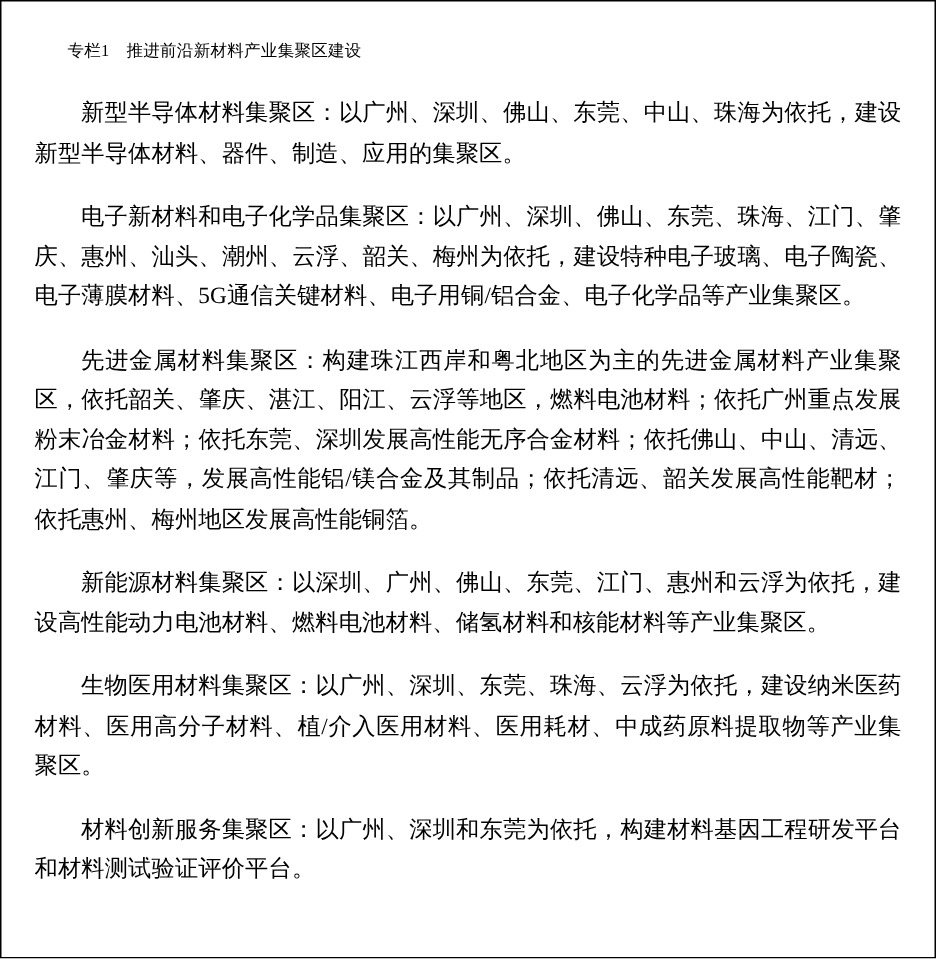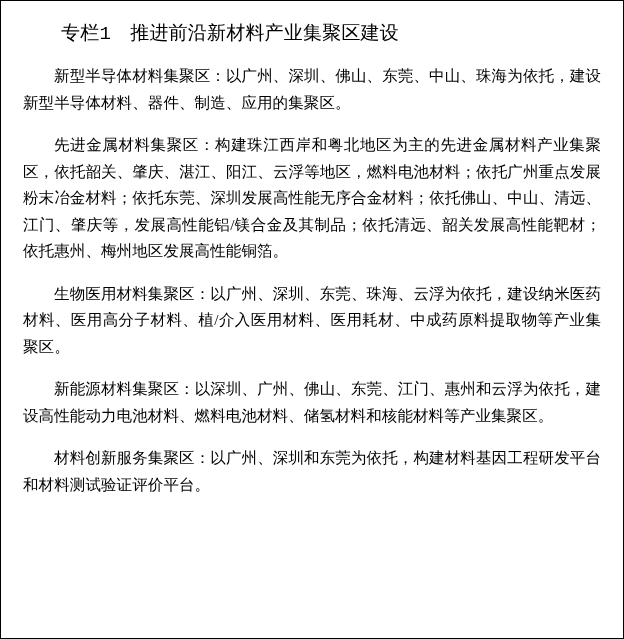--- a/index.html
+++ b/index.html
@@ -15,27 +15,26 @@
   .doc-box {
     box-sizing: border-box;
     width: 624px;
     height: 639px;
     border: 1px solid #000000;
     background: #ffffff;
     padding: 14px 22px 10px 22px;
     overflow: hidden;
   }
   .doc-title {
-    font-size: 19px;
+    font-size: 11px;
     line-height: 26px;
     color: #000000;
     margin: 6px 0 10px 0;
     text-indent: 2em;
     letter-spacing: 0.2px;
-    font-family: Liberation Mono, monospace;
   }
   .doc-para {
     font-size: 15.5px;
     line-height: 26.5px;
     color: #000000;
     margin: 16px 0 11px 0;
     text-indent: 2em;
     text-align: justify;
     text-justify: inter-ideograph;
     letter-spacing: 0.1px;
@@ -43,17 +42,18 @@
   .doc-para:last-child {
     margin-bottom: 0;
   }
 </style>
 </head>
 <body>
 
 <div class="doc-box">
   <div class="doc-title">专栏1　推进前沿新材料产业集聚区建设</div>
   <p class="doc-para">新型半导体材料集聚区：以广州、深圳、佛山、东莞、中山、珠海为依托，建设新型半导体材料、器件、制造、应用的集聚区。</p>
+  <p class="doc-para">电子新材料和电子化学品集聚区：以广州、深圳、佛山、东莞、珠海、江门、肇庆、惠州、汕头、潮州、云浮、韶关、梅州为依托，建设特种电子玻璃、电子陶瓷、电子薄膜材料、5G通信关键材料、电子用铜/铝合金、电子化学品等产业集聚区。</p>
   <p class="doc-para">先进金属材料集聚区：构建珠江西岸和粤北地区为主的先进金属材料产业集聚区，依托韶关、肇庆、湛江、阳江、云浮等地区，燃料电池材料；依托广州重点发展粉末冶金材料；依托东莞、深圳发展高性能无序合金材料；依托佛山、中山、清远、江门、肇庆等，发展高性能铝/镁合金及其制品；依托清远、韶关发展高性能靶材；依托惠州、梅州地区发展高性能铜箔。</p>
+  <p class="doc-para">新能源材料集聚区：以深圳、广州、佛山、东莞、江门、惠州和云浮为依托，建设高性能动力电池材料、燃料电池材料、储氢材料和核能材料等产业集聚区。</p>
   <p class="doc-para">生物医用材料集聚区：以广州、深圳、东莞、珠海、云浮为依托，建设纳米医药材料、医用高分子材料、植/介入医用材料、医用耗材、中成药原料提取物等产业集聚区。</p>
-  <p class="doc-para">新能源材料集聚区：以深圳、广州、佛山、东莞、江门、惠州和云浮为依托，建设高性能动力电池材料、燃料电池材料、储氢材料和核能材料等产业集聚区。</p>
   <p class="doc-para">材料创新服务集聚区：以广州、深圳和东莞为依托，构建材料基因工程研发平台和材料测试验证评价平台。</p>
 </div>
 
 </body></html>

